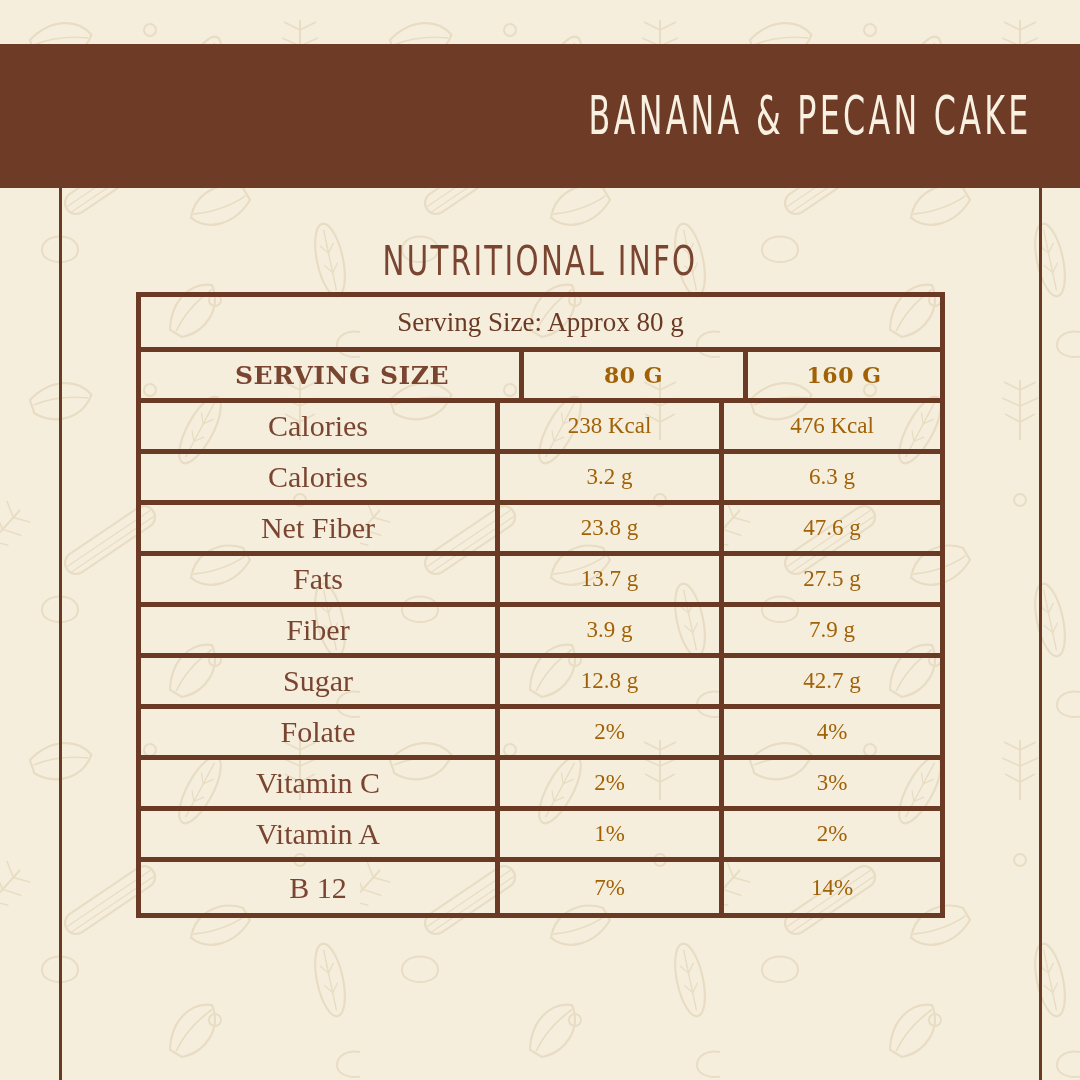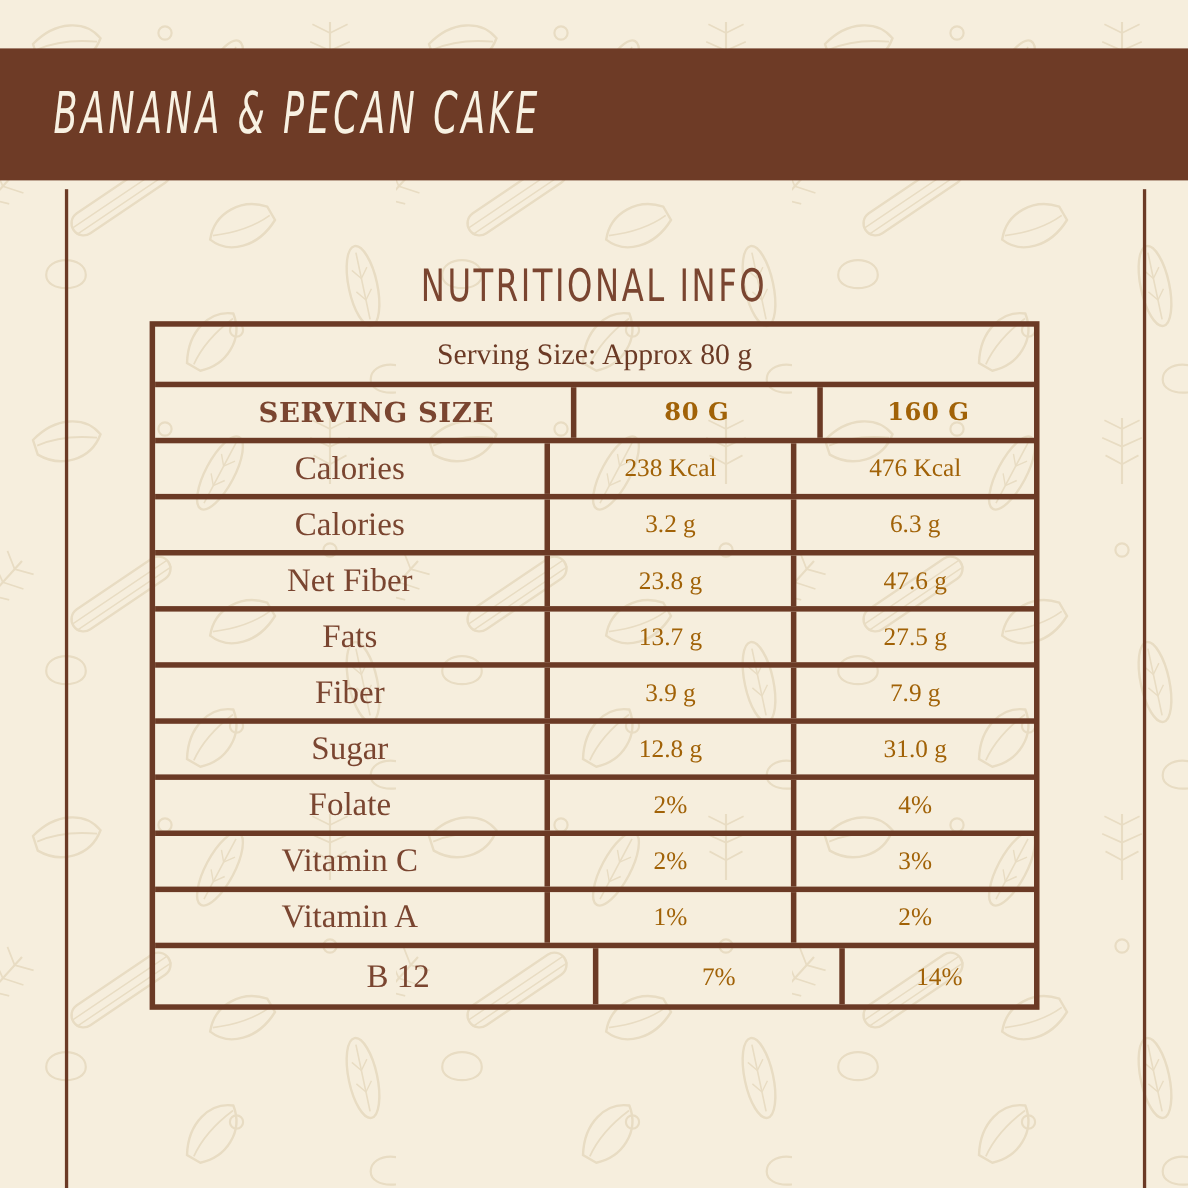--- a/index.html
+++ b/index.html
@@ -36,27 +36,26 @@
   }
   #frame-rule-left  { left: 59px; }
   #frame-rule-right { left: 1039px; }
 
   
   #banner {
     position: absolute;
     top: 44px;
     left: 0;
     width: 1080px;
-    height: 120px;
+    height: 144px;
     background: #6E3B26;
     z-index: 3;
     display: flex;
     align-items: center;
-    justify-content: flex-start;
-    font-style: italic;
+    justify-content: flex-end;
   }
   #banner-title {
     color: #F8F1E2;
     font-family: "DejaVu Sans Condensed", "DejaVu Sans", sans-serif;
     font-size: 43px;
     font-weight: 400;
     letter-spacing: 4px;
     transform: scaleX(0.82) scaleY(1.22);
     transform-origin: center center;
     white-space: nowrap;
@@ -108,21 +107,21 @@
     border-bottom: 5px solid #6B3A25;
     box-sizing: border-box;
   }
 
   .trow {
     display: flex;
     height: 51px;
     border-bottom: 5px solid #6B3A25;
     box-sizing: border-box;
   }
-  .trow:last-child { border-bottom: none; padding-left: 44px; }
+  .trow:last-child { border-bottom: none; }
 
   .cell-label {
     flex: 0 0 359px;
     display: flex;
     align-items: center;
     justify-content: center;
     color: #7A4530;
     font-size: 30px;
     border-right: 5px solid #6B3A25;
     box-sizing: border-box;
@@ -249,21 +248,21 @@
       <div class="cell-b">27.5 g</div>
     </div>
     <div class="trow">
       <div class="cell-label">Fiber</div>
       <div class="cell-a">3.9 g</div>
       <div class="cell-b">7.9 g</div>
     </div>
     <div class="trow">
       <div class="cell-label">Sugar</div>
       <div class="cell-a">12.8 g</div>
-      <div class="cell-b">31.0 g</div>
+      <div class="cell-b">42.7 g</div>
     </div>
     <div class="trow">
       <div class="cell-label">Folate</div>
       <div class="cell-a">2%</div>
       <div class="cell-b">4%</div>
     </div>
     <div class="trow">
       <div class="cell-label">Vitamin C</div>
       <div class="cell-a">2%</div>
       <div class="cell-b">3%</div>

